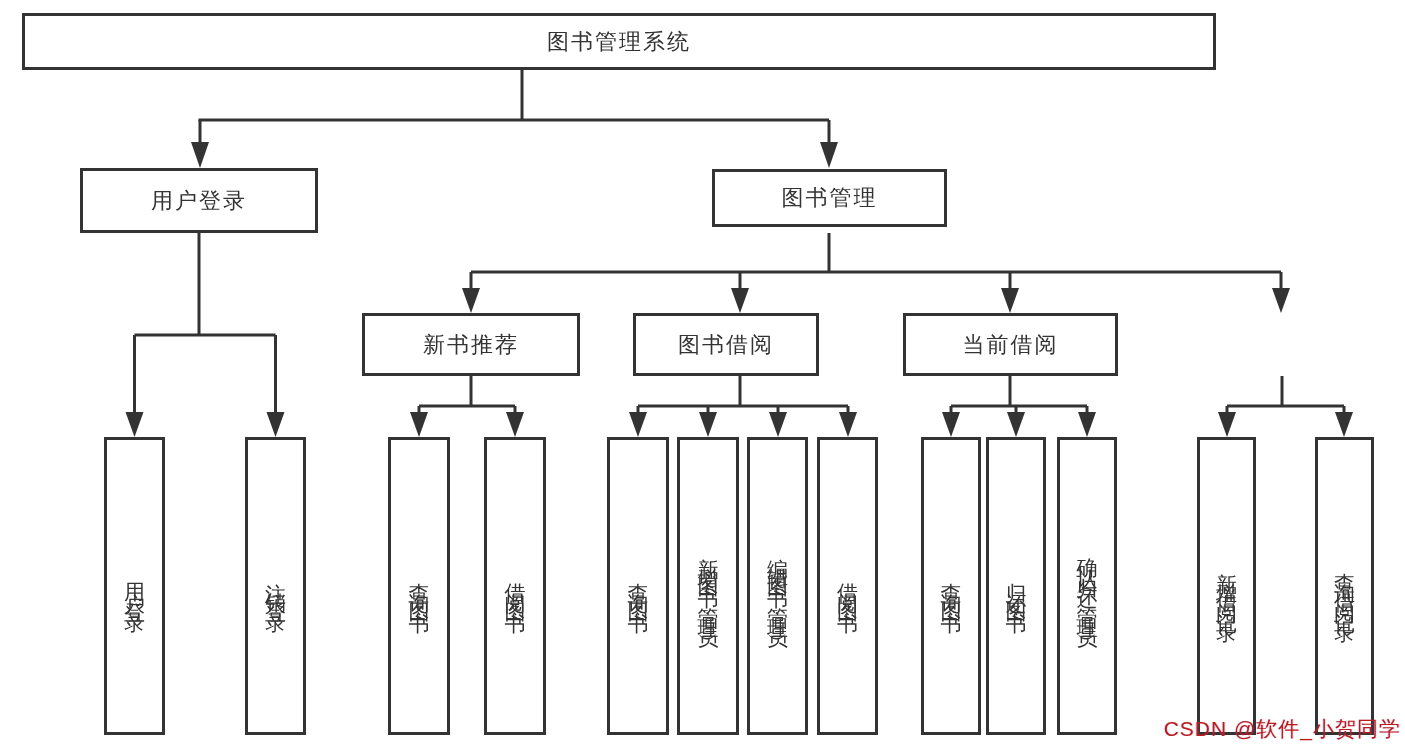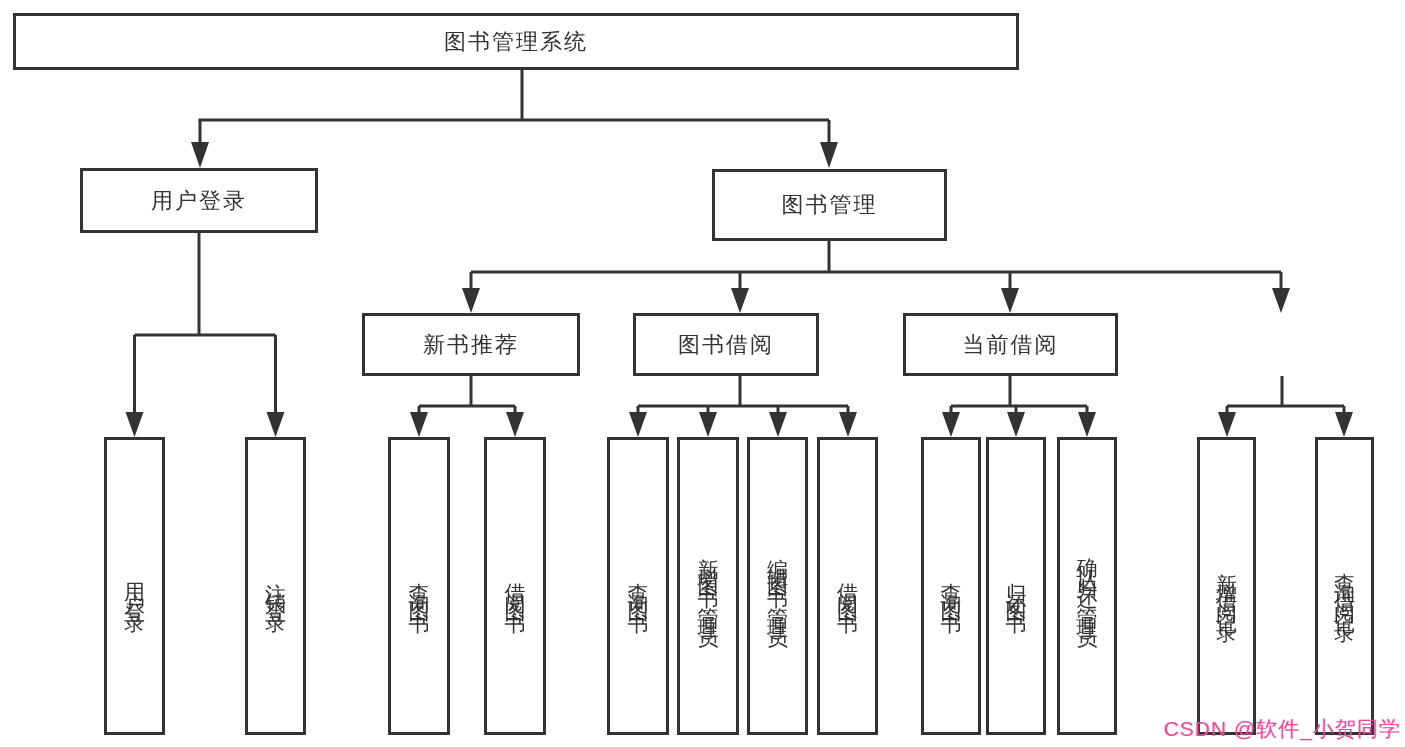--- a/index.html
+++ b/index.html
@@ -41,24 +41,24 @@
   }
   .leaf span {
     writing-mode: vertical-rl;
     text-orientation: mixed;
     font-size: 21px;
     letter-spacing: 10px;
     color: #333333;
     white-space: nowrap;
   }
   
-  .lv1 { left: 13px; top: 13px; width: 1006px; height: 57px; text-align: right; }
+  .lv1 { left: 22px; top: 13px; width: 1194px; height: 57px; text-align: right; }
   
   .n-user-login-branch { left: 80px;  top: 168px; width: 238px; height: 65px; }
-  .n-book-management  { left: 712px; top: 169px; width: 235px; height: 72px; }
+  .n-book-management  { left: 712px; top: 169px; width: 235px; height: 58px; }
   
   .lv3 { top: 313px; height: 63px; }
   .n-new-book   { left: 362px;  width: 218px; text-align: center; }
   .n-book-borrow{ left: 633px;  width: 186px; }
   .n-cur-borrow { left: 903px;  width: 215px; }
   .n-borrow-rec { left: 1172px; width: 221px; }
   
   .leaf { top: 437px; height: 298px; }
   .lf1  { left: 104px;  width: 61px; }
   .lf2  { left: 245px;  width: 61px; }
@@ -71,21 +71,21 @@
   .lf9  { left: 921px;  width: 60px; }
   .lf10 { left: 986px;  width: 60px; }
   .lf11 { left: 1057px; width: 60px; }
   .lf12 { left: 1197px; width: 59px; }
   .lf13 { left: 1315px; width: 59px; }
   #watermark {
     position: absolute;
     right: 4px;
     bottom: 4px;
     font-size: 21px;
-    color: #ec4899;
+    color: #b91c1c;
     letter-spacing: 1px;
     white-space: nowrap;
     text-shadow: 1px 0 0 rgba(255,80,80,0.18), -1px 0 0 rgba(80,80,255,0.18);
   }
 </style>
 </head>
 <body>
 
 <div id="canvas">
 

